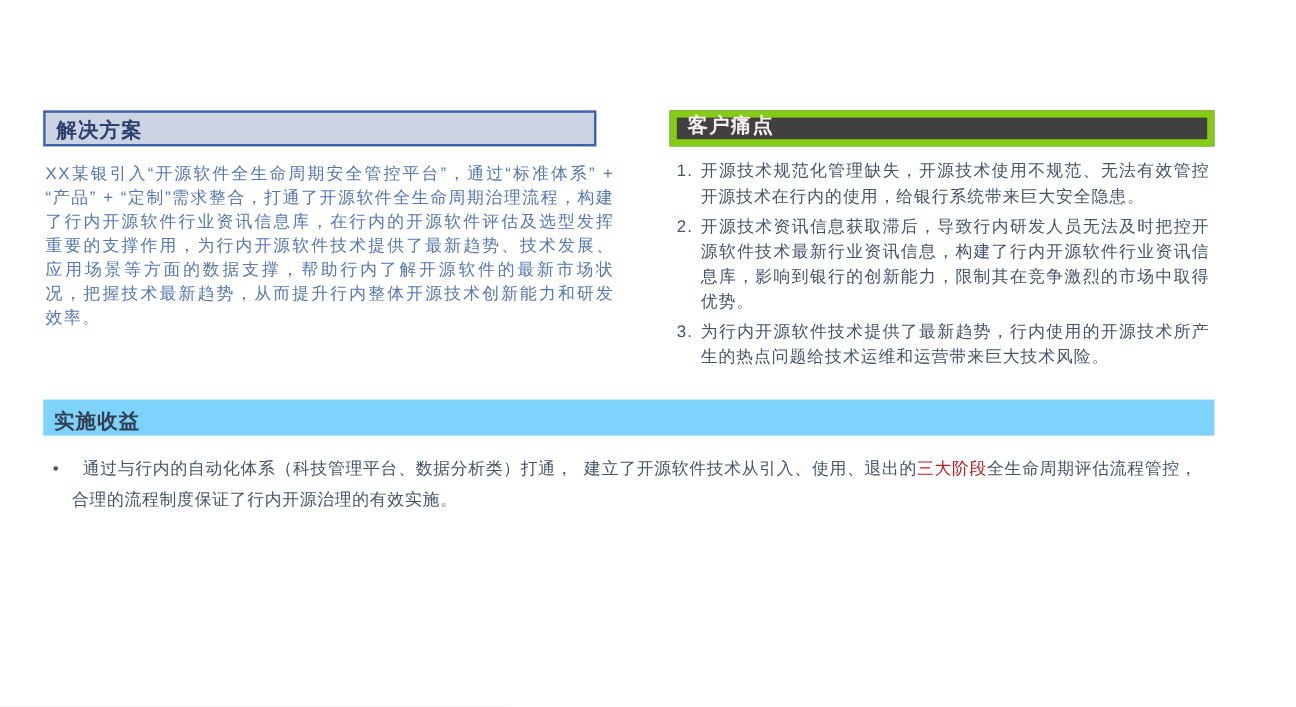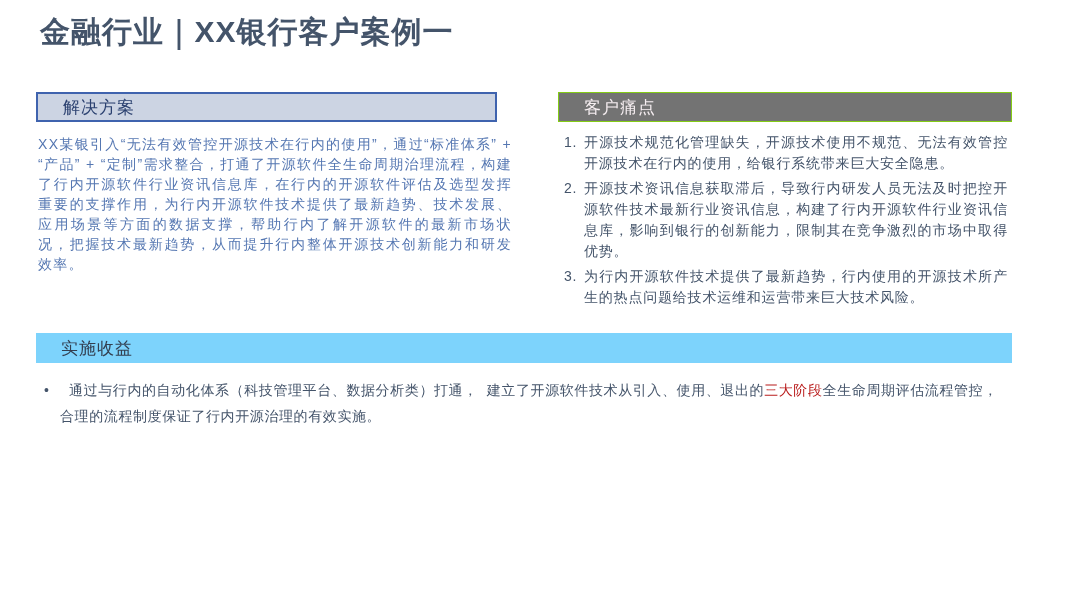--- a/index.html
+++ b/index.html
@@ -11,39 +11,40 @@
     overflow:hidden;
     margin:0 auto;
   }
   .title{
     position:absolute;left:40px;top:12px;margin:0;
     font-size:30px;font-weight:600;letter-spacing:1px;
     color:#44546A;
   }
   .hdr{
     height:30px;box-sizing:border-box;
-    display:flex;align-items:center;
+    display:flex;align-items:flex-end;
     font-family:"Liberation Serif", serif;
     font-size:17px;letter-spacing:1px;
-    padding-left:25px;
+    padding-left:9px;
+    font-weight:bold;
   }
   
   .solution-section{position:absolute;left:36px;top:92px;width:461px;}
   .solution-hdr{
     background:#ccd4e3;border:2px solid #3f63ae;color:#2b4170;
   }
   .solution-body{
     margin:12px 0 0 2px;width:474px;
     font-size:14px;line-height:20px;letter-spacing:1.3px;
     color:#5577B2;text-align:justify;
   }
   
   .pain-section{position:absolute;left:558px;top:92px;width:454px;}
   .pain-hdr{
-    background:#737373;border:1px solid #84cc16;color:#f6eef1;
+    background:#404040;border:6px solid #84cc16;color:#f6eef1;
   }
   .pain-list{
     margin:10px 0 0;padding-left:20px;
     font-size:14px;line-height:21px;letter-spacing:0.8px;
     color:#44546A;text-align:justify;
   }
   .pain-list li{margin:4px;padding-left:2px;}
   
   .benefits-section{position:absolute;left:36px;top:333px;width:976px;}
   .benefits-hdr{
@@ -61,27 +62,26 @@
     color:#44546A;
   }
   .seg{white-space:pre-wrap;}
   .hl{color:#b91c1c;}
 </style>
 </head>
 <body>
 
 <div class="slide">
 
-  <h1 class="title">金融行业｜XX银行客户案例一</h1>
 
   <section class="solution-section">
     <div class="hdr solution-hdr">
       <span>解决方案</span>
     </div>
-    <p class="solution-body">XX某银引入“无法有效管控开源技术在行内的使用”，通过“标准体系” + “产品” + “定制”需求整合，打通了开源软件全生命周期治理流程，构建了行内开源软件行业资讯信息库，在行内的开源软件评估及选型发挥重要的支撑作用，为行内开源软件技术提供了最新趋势、技术发展、应用场景等方面的数据支撑，帮助行内了解开源软件的最新市场状况，把握技术最新趋势，从而提升行内整体开源技术创新能力和研发效率。</p>
+    <p class="solution-body">XX某银引入“开源软件全生命周期安全管控平台”，通过“标准体系” + “产品” + “定制”需求整合，打通了开源软件全生命周期治理流程，构建了行内开源软件行业资讯信息库，在行内的开源软件评估及选型发挥重要的支撑作用，为行内开源软件技术提供了最新趋势、技术发展、应用场景等方面的数据支撑，帮助行内了解开源软件的最新市场状况，把握技术最新趋势，从而提升行内整体开源技术创新能力和研发效率。</p>
   </section>
 
   <section class="pain-section">
     <div class="hdr pain-hdr">
       <span>客户痛点</span>
     </div>
     <ol class="pain-list">
       <li>开源技术规范化管理缺失，开源技术使用不规范、无法有效管控开源技术在行内的使用，给银行系统带来巨大安全隐患。</li>
       <li>开源技术资讯信息获取滞后，导致行内研发人员无法及时把控开源软件技术最新行业资讯信息，构建了行内开源软件行业资讯信息库，影响到银行的创新能力，限制其在竞争激烈的市场中取得优势。</li>
       <li>为行内开源软件技术提供了最新趋势，行内使用的开源技术所产生的热点问题给技术运维和运营带来巨大技术风险。</li>

